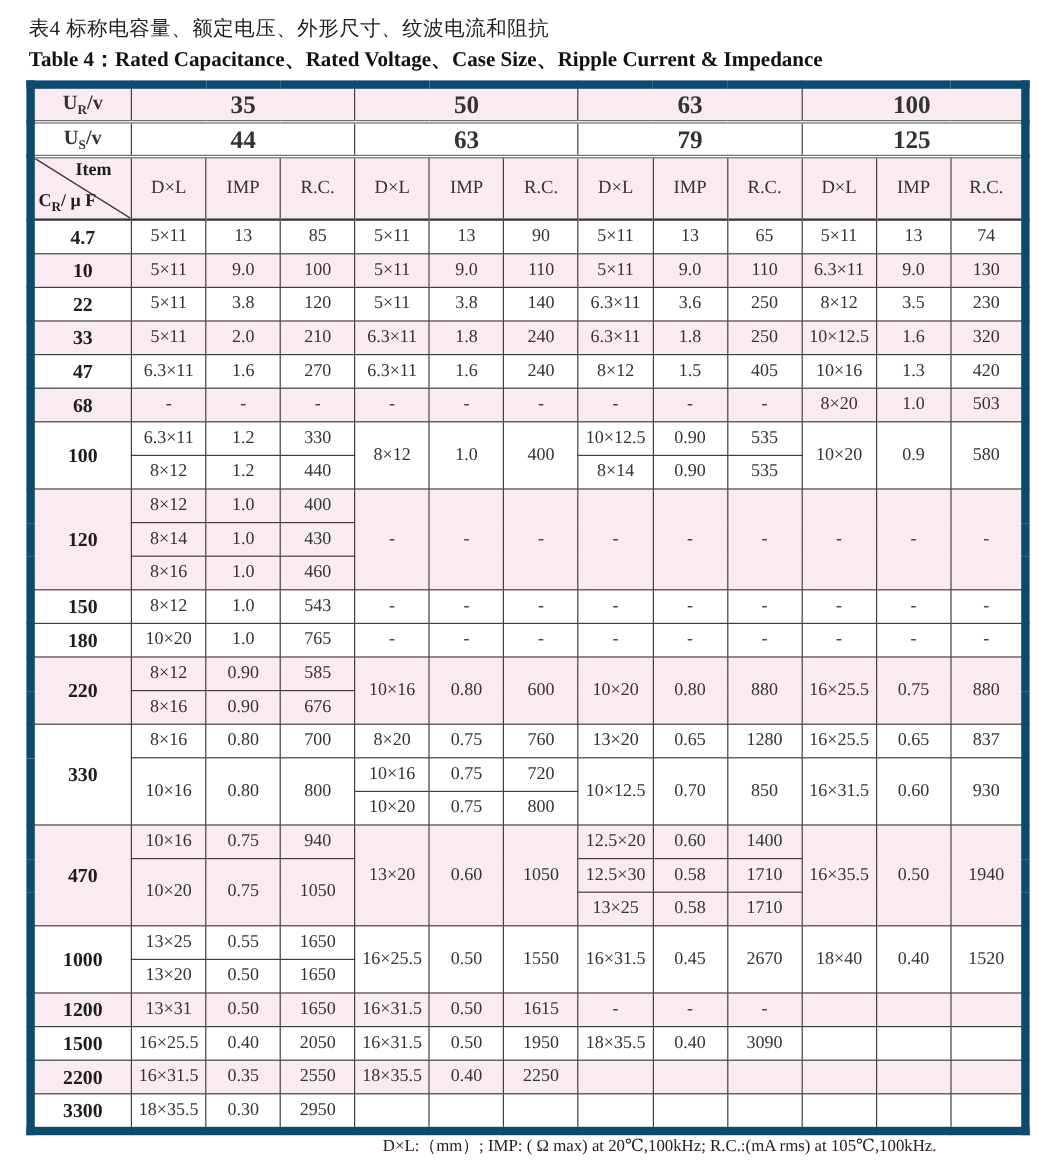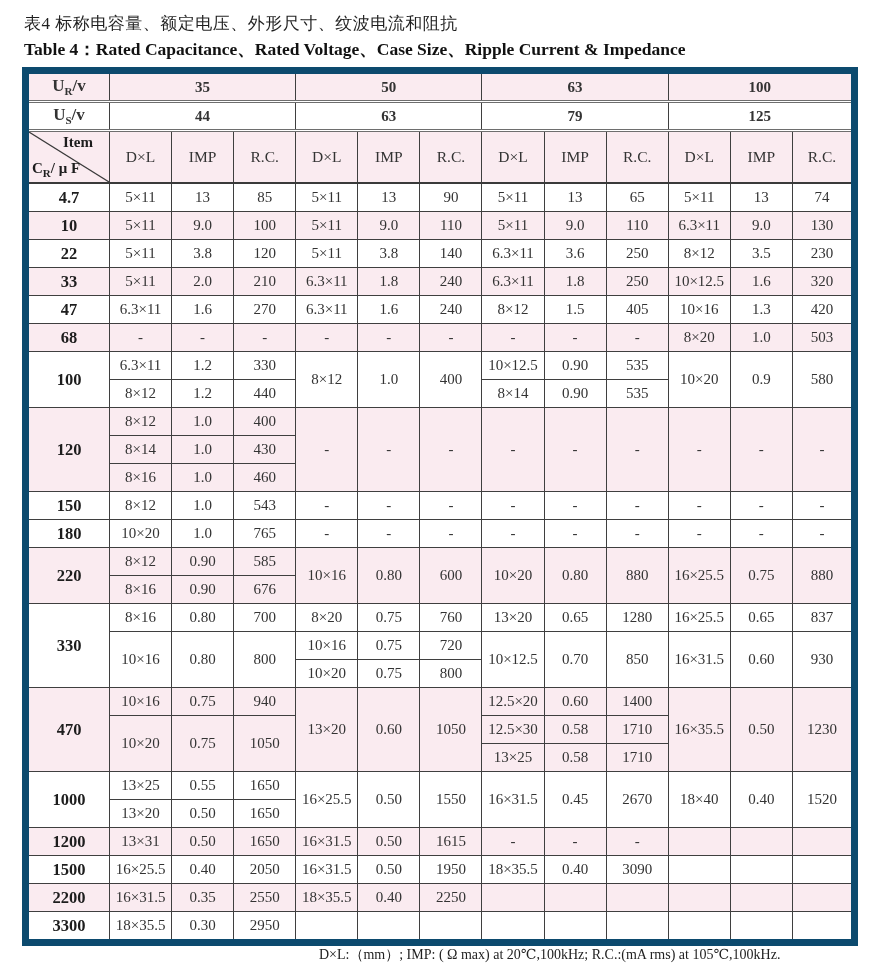--- a/index.html
+++ b/index.html
@@ -35,21 +35,21 @@
     font-size:15px;
     height:27px;
     padding:0 1px;
     color:#333;
     background:transparent;
     overflow:hidden;
   }
   tr.p{background:var(--pink,#faebf0);}
   tr.w{background:#ffffff;}
   td.rowlabel{font-weight:bold;font-size:16.5px;color:#1d1d1d;}
-  .hdr-volt td{font-weight:bold;font-size:15px;height:26px;}
+  .hdr-volt td{font-weight:bold;font-size:21px;height:26px;}
   .hdr-volt td.hdr-label{font-size:17px;}
   .hdr-ur td{border-bottom:3px double #6e6e6e;}
   .hdr-us td{border-bottom:3px double #6e6e6e;}
   .hdr-item td{font-size:15.5px;height:50px;border-bottom:2px solid #3a3a3a;}
   sub{font-size:11px;}
   .diag-cell{position:relative;padding:0;height:50px;}
   .diag-line{position:absolute;left:0;top:0;width:100%;height:100%;}
   .diag-item{
     position:absolute;top:2px;right:16px;
     font-weight:bold;font-size:15px;color:#1d1d1d;
@@ -353,21 +353,21 @@
           <td>0.75</td>
           <td>940</td>
           <td rowspan="3">13×20</td>
           <td rowspan="3">0.60</td>
           <td rowspan="3">1050</td>
           <td>12.5×20</td>
           <td>0.60</td>
           <td>1400</td>
           <td rowspan="3">16×35.5</td>
           <td rowspan="3">0.50</td>
-          <td rowspan="3">1230</td>
+          <td rowspan="3">1940</td>
         </tr>
         <tr class="p">
           <td rowspan="2">10×20</td>
           <td rowspan="2">0.75</td>
           <td rowspan="2">1050</td>
           <td>12.5×30</td>
           <td>0.58</td>
           <td>1710</td>
         </tr>
         <tr class="p">

